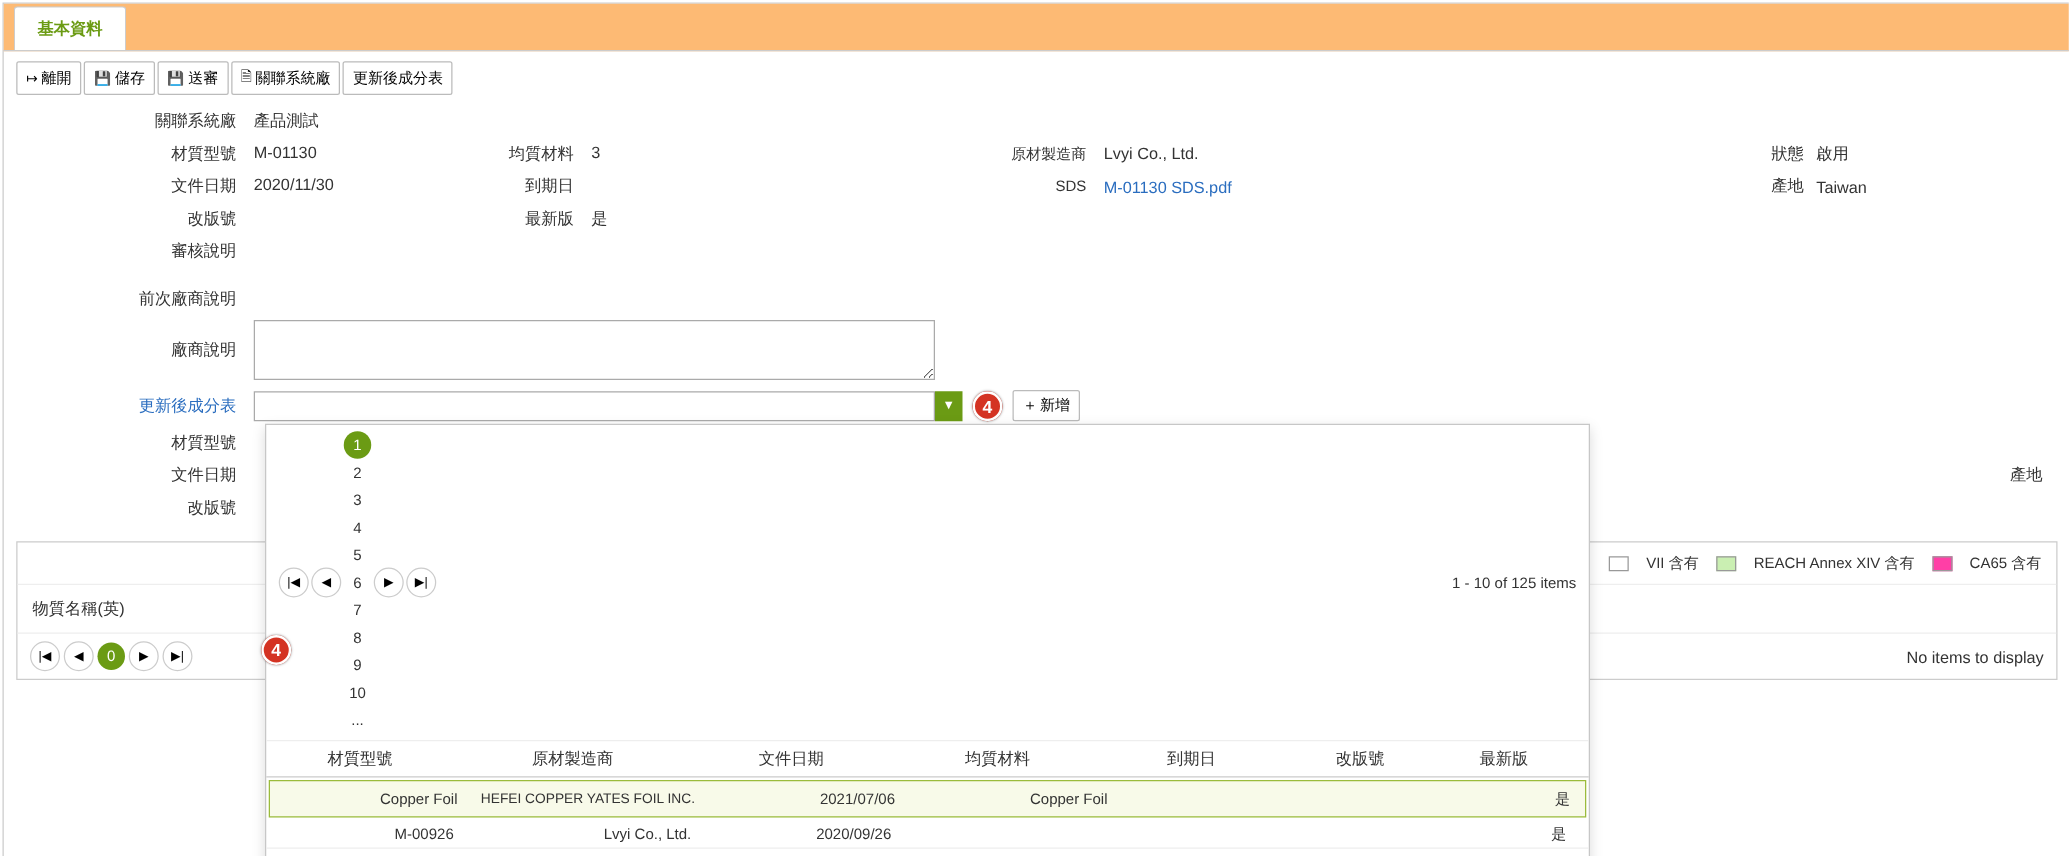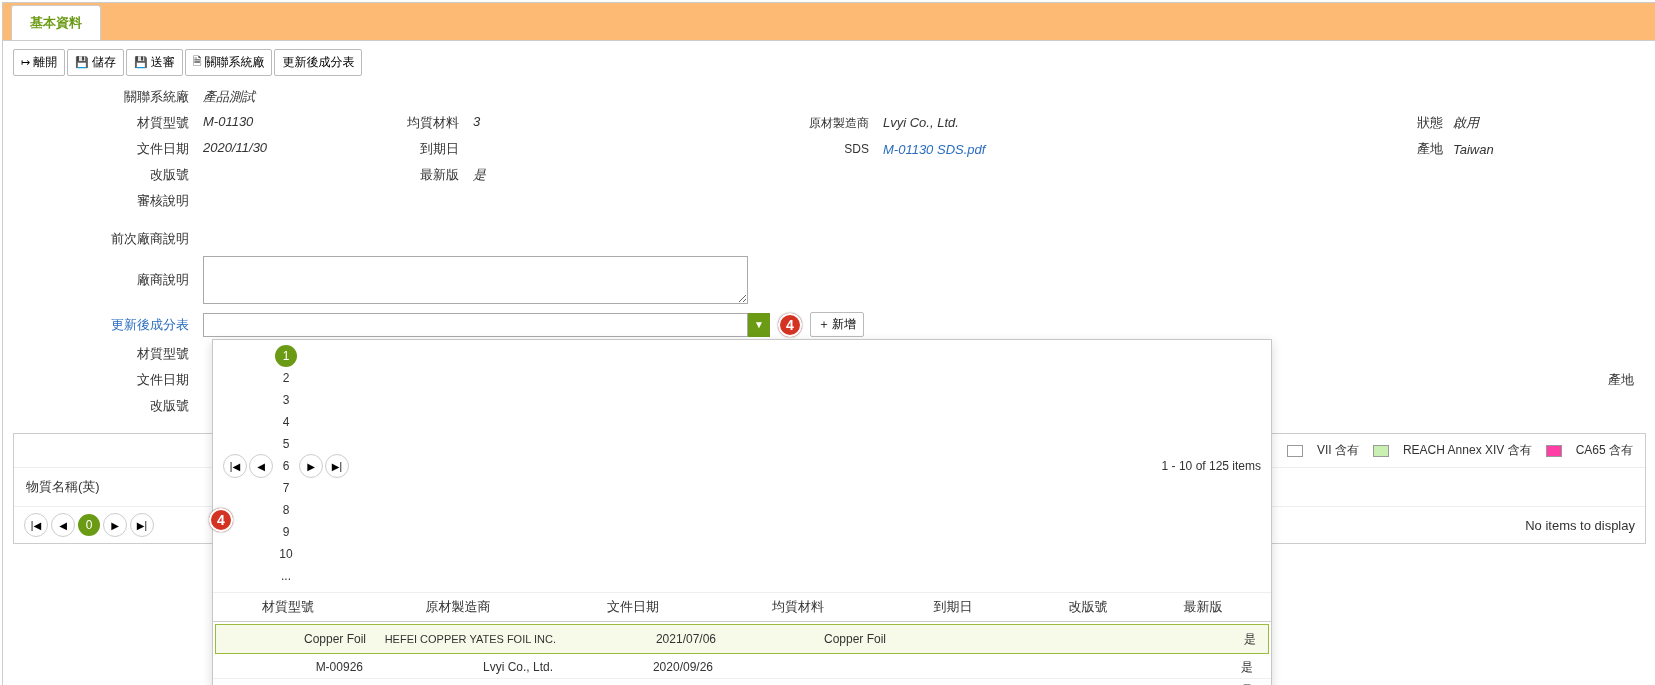--- a/index.html
+++ b/index.html
@@ -6,21 +6,21 @@
 body { background: #fff; font-size: 12px; color: #333; }
 .container { width: 1655px; height: 685px; border: 1px solid #ccc; margin: 2px; position: relative; }
 .tab-bar { background: #fdba74; height: 38px; border-bottom: 1px solid #ccc; padding-left: 8px; display: flex; align-items: flex-end; }
 .tab { background: #fff; border: 1px solid #ccc; border-bottom: none; padding: 8px 18px; color: #6b9b14; font-weight: bold; font-size: 13px; border-top-left-radius: 3px; border-top-right-radius: 3px; }
 .toolbar { padding: 8px 10px; display: flex; gap: 2px; }
 .tb-btn { border: 1px solid #bbb; background: #fff; padding: 3px 7px; font-size: 12px; cursor: pointer; display: inline-flex; align-items: center; gap: 3px; border-radius: 2px; }
 .tb-btn .ico { font-size: 11px; }
 .form-area { padding: 0 10px 10px 10px; }
 .form-row { display: flex; align-items: center; padding: 4px 0; min-height: 26px; }
 .lbl { width: 190px; text-align: right; padding-right: 14px; font-size: 13px; color: #333; flex-shrink:0;}
-.val { font-size: 13px; font-style: italic; }
+.val { font-size: 13px; }
 .cols { display: flex; flex-wrap: wrap; }
 .col1 { width: 380px; display:flex; }
 .col2 { width: 380px; display:flex; }
 .col3 { width: 460px; display:flex; }
 .lbl-sm { width: 80px; text-align: right; padding-right: 14px; font-size: 13px; flex-shrink:0;}
 .link { color: #2a6dbf; cursor: pointer; }
 textarea.desc { width: 545px; height: 48px; border: 1px solid #aaa; resize: both; font-size:13px; padding:3px;}
 .combo-row { display:flex; align-items:center; }
 .combo-input { width: 545px; height: 24px; border: 1px solid #aaa; padding: 0 6px; font-size:13px;}
 .combo-btn { width: 22px; height: 24px; background: #6b9b14; color:#fff; border:none; display:flex; align-items:center; justify-content:center; cursor:pointer; font-size:10px;}

